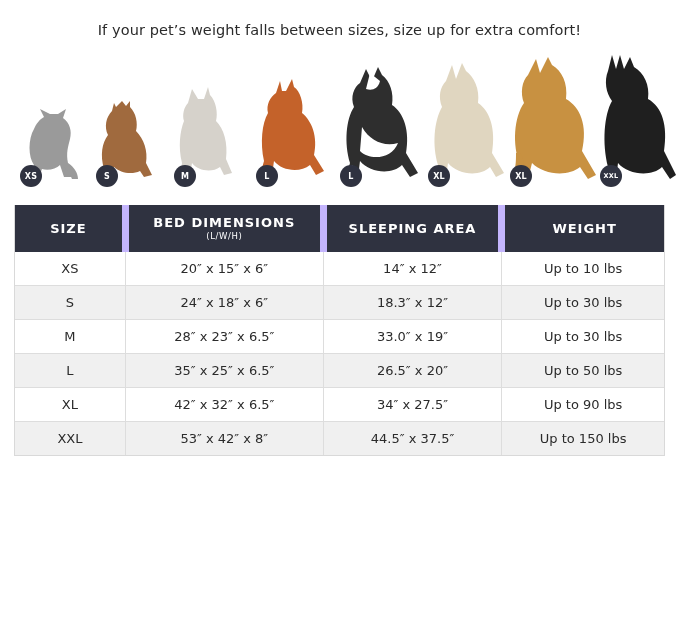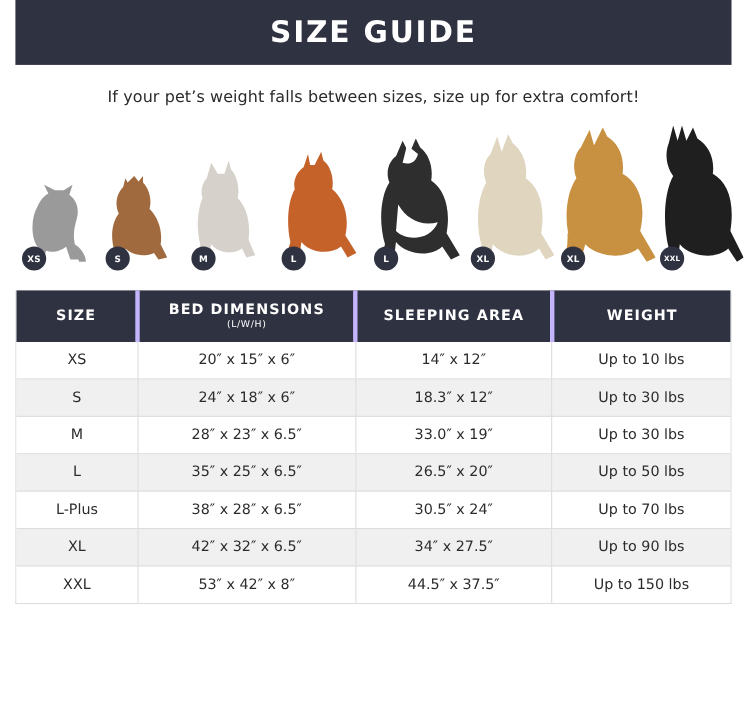--- a/index.html
+++ b/index.html
@@ -87,21 +87,21 @@
     table-layout: fixed;
   }
   thead th {
     background: #2f3240;
     color: #ffffff;
     font-size: 13px;
     font-weight: bold;
     letter-spacing: 1px;
     padding: 10px 4px 11px 4px;
     text-align: center;
-    border-right: 4px solid #c4b5fd;
+    border-right: 7px solid #c4b5fd;
     font-family: "DejaVu Sans", sans-serif;
   }
   thead th:last-child { border-right: none; }
   thead th .sub {
     display: block;
     font-size: 8.5px;
     letter-spacing: 0.6px;
     font-weight: normal;
     margin-top: 1px;
   }
@@ -121,23 +121,20 @@
   col.c1 { width: 17%; }
   col.c2 { width: 30.5%; }
   col.c3 { width: 27.5%; }
   col.c4 { width: 25%; }
 </style>
 </head>
 <body>
 
 <div class="page">
 
-  <div class="header">
-    <div class="header-title">SIZE GUIDE</div>
-  </div>
 
   <div class="subtitle">If your pet’s weight falls between sizes, size up for extra comfort!</div>
 
   <div class="pets-row">
 
     <div class="pet" style="left:6px; bottom:8px; width:62px; height:74px;">
       <svg viewBox="0 0 62 74" width="62" height="74">
         <g fill="#9a9a9a">
           <path d="M24 8 L20 0 L30 5 L38 5 L46 0 L43 9 C50 14 52 22 50 30 C48 38 46 44 48 54 L52 68 L44 68 L40 56 C36 60 28 62 22 60 L18 70 L10 70 L14 56 C8 48 8 30 14 20 C16 15 20 10 24 8 Z"></path>
           <path d="M48 54 C54 58 58 64 58 70 L52 70 C50 64 46 60 44 58 Z"></path>
@@ -261,26 +258,20 @@
           <td>33.0″ x 19″</td>
           <td>Up to 30 lbs</td>
         </tr>
         <tr>
           <td>L</td>
           <td>35″ x 25″ x 6.5″</td>
           <td>26.5″ x 20″</td>
           <td>Up to 50 lbs</td>
         </tr>
         <tr>
-          <td>L-Plus</td>
-          <td>38″ x 28″ x 6.5″</td>
-          <td>30.5″ x 24″</td>
-          <td>Up to 70 lbs</td>
-        </tr>
-        <tr>
           <td>XL</td>
           <td>42″ x 32″ x 6.5″</td>
           <td>34″ x 27.5″</td>
           <td>Up to 90 lbs</td>
         </tr>
         <tr>
           <td>XXL</td>
           <td>53″ x 42″ x 8″</td>
           <td>44.5″ x 37.5″</td>
           <td>Up to 150 lbs</td>

